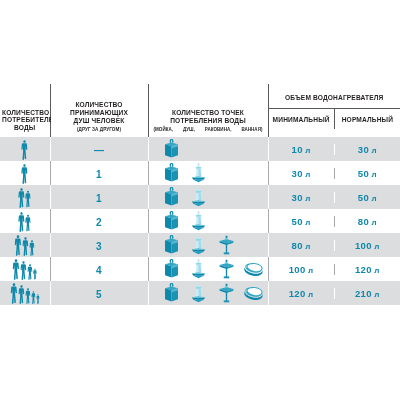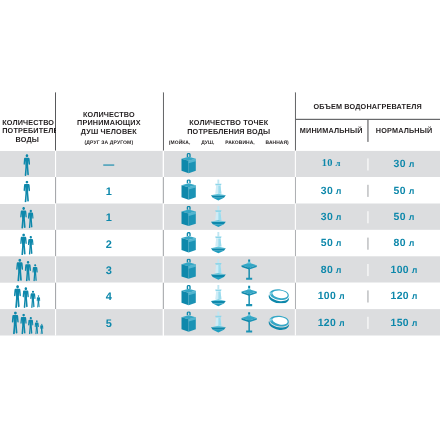--- a/index.html
+++ b/index.html
@@ -254,21 +254,21 @@
                     <use href="#sym-sink"></use>
                   </svg>
                 </div>
                 <div class="fx-slot"></div>
                 <div class="fx-slot"></div>
                 <div class="fx-slot"></div>
               </div>
             </td>
             <td class="divider" style="padding: 0px;">
               <div style="display: flex;">
-                <div class="vol" style="flex: 1 1 50%; text-align: center; font-family: Liberation Serif, serif;"><span>10</span><span class="unit"> л</span></div>
+                <div class="vol" style="flex: 1 1 50%; text-align: center;"><span>10</span><span class="unit"> л</span></div>
                 <div class="vol" style="flex: 1 1 50%; text-align: center; border-left: 1px solid rgb(255, 255, 255);"><span>30</span><span class="unit"> л</span></div>
               </div>
             </td>
           </tr>
           <tr class="row-even">
             <td class="people-cell">
               <div class="people">
                 <svg width="7" height="20" viewBox="0 0 14 40" style="color: rgb(14, 136, 171); display: block;">
                   <use href="#sym-person"></use>
                 </svg>
@@ -500,21 +500,21 @@
                 <div class="fx-slot">
                   <svg width="22" height="14" viewBox="0 0 44 28" style="display: block;">
                     <use href="#sym-bathtub"></use>
                   </svg>
                 </div>
               </div>
             </td>
             <td class="divider" style="padding: 0px;">
               <div style="display: flex;">
                 <div class="vol" style="flex: 1 1 50%; text-align: center;"><span>120</span><span class="unit"> л</span></div>
-                <div class="vol" style="flex: 1 1 50%; text-align: center; border-left: 1px solid rgb(255, 255, 255);"><span>150</span><span class="unit"> л</span></div>
+                <div class="vol" style="flex: 1 1 50%; text-align: center; border-left: 1px solid rgb(255, 255, 255);"><span>210</span><span class="unit"> л</span></div>
               </div>
             </td>
           </tr>
         </tbody>
     </table>
   </div>
 
 </div>
 
 <svg width="0" height="0" style="position:absolute" aria-hidden="true">

